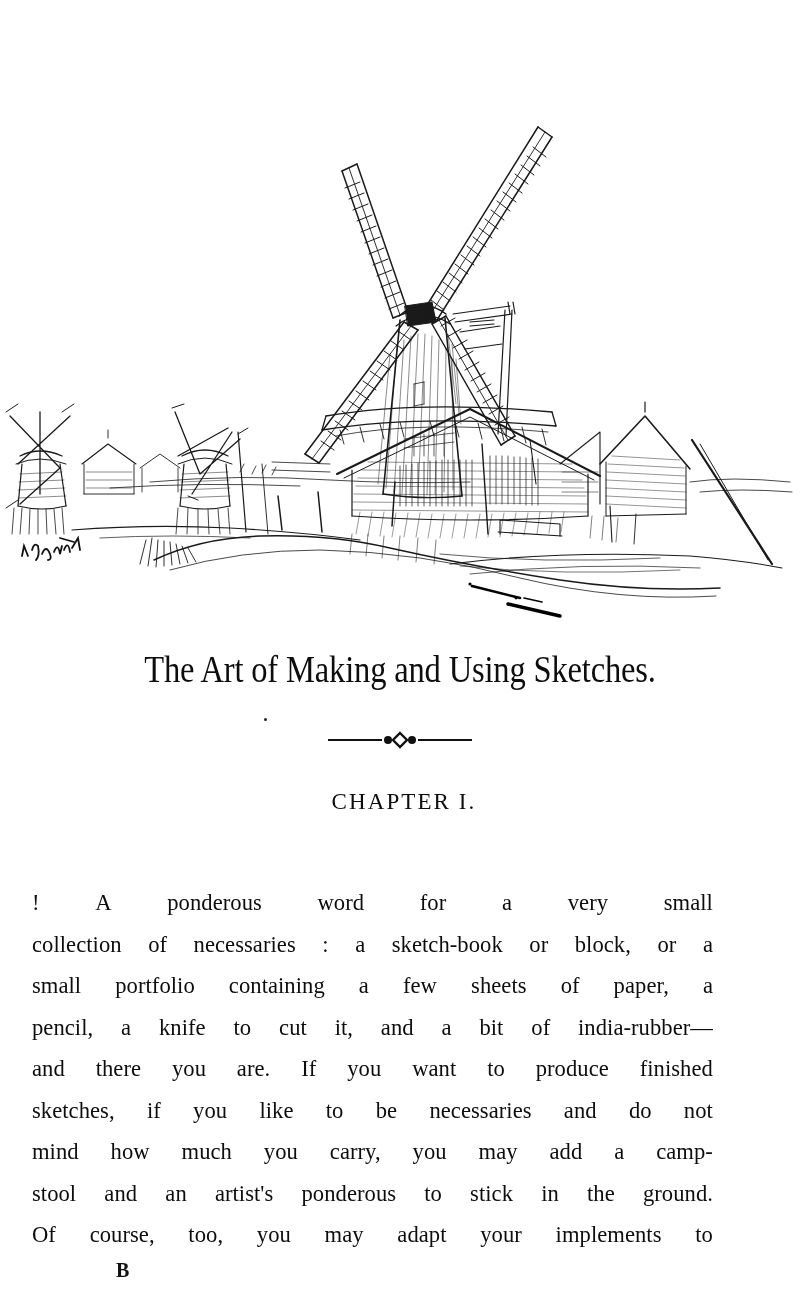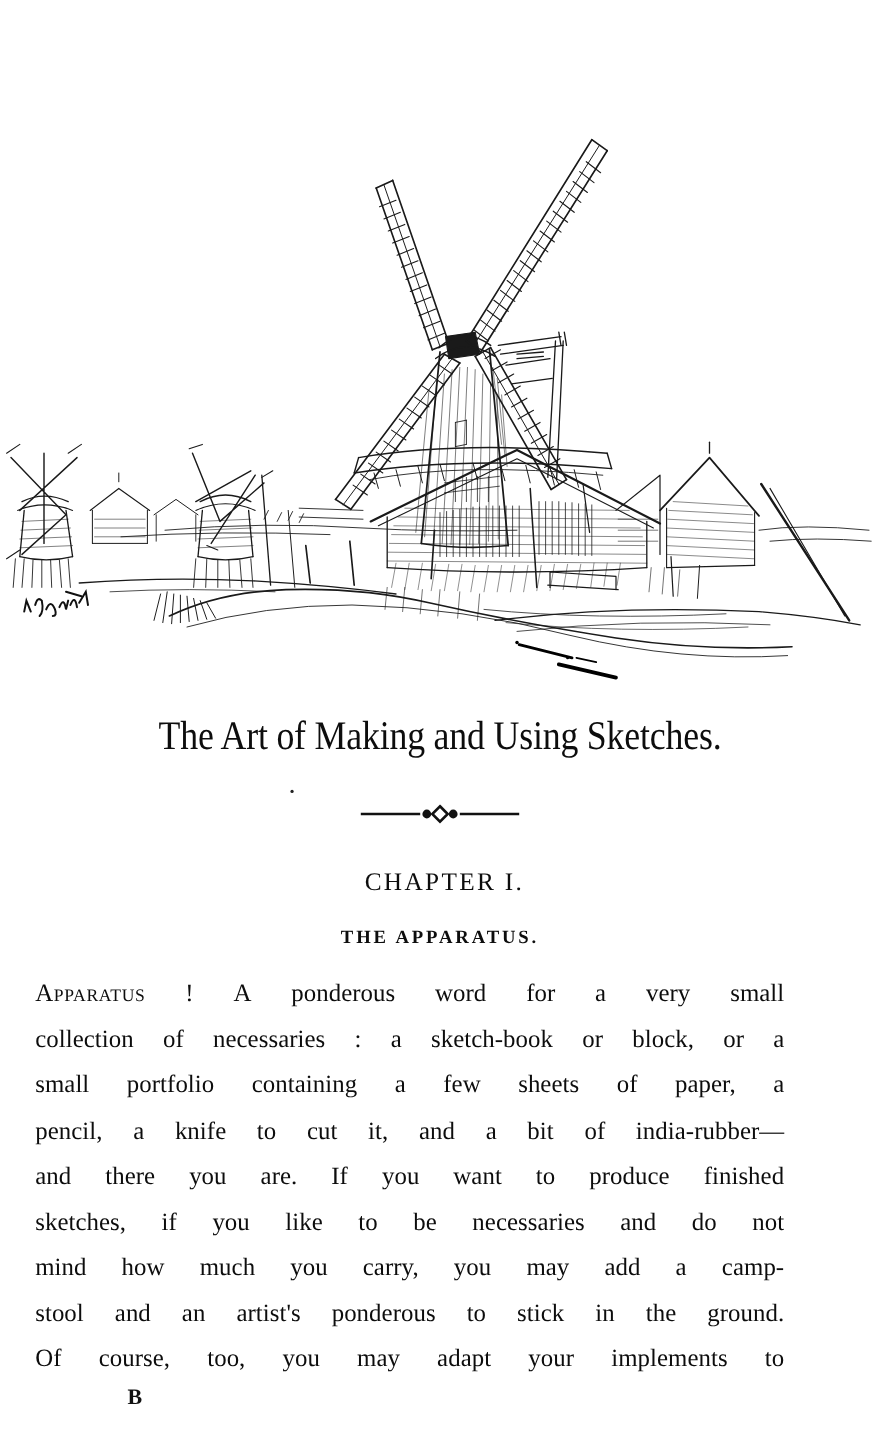--- a/index.html
+++ b/index.html
@@ -403,24 +403,23 @@
     <svg width="180" height="20" viewBox="0 0 180 20">
       <line x1="18" y1="10" x2="72" y2="10" stroke="#111" stroke-width="2.2"></line>
       <line x1="108" y1="10" x2="162" y2="10" stroke="#111" stroke-width="2.2"></line>
       <circle cx="78" cy="10" r="4" fill="#111"></circle>
       <circle cx="102" cy="10" r="4" fill="#111"></circle>
       <path d="M90 3 L97 10 L90 17 L83 10 Z" fill="none" stroke="#111" stroke-width="2.4"></path>
     </svg>
   </div>
 
   <div class="chapter-head">CHAPTER I.</div>
-  <div class="section-head">THE APPARATUS.</div>
 
   <div class="body-text">
-    <div class="jline"><span class="smallcaps">Apparatus</span><span>!</span><span>A</span><span>ponderous</span><span>word</span><span>for</span><span>a</span><span>very</span><span>small</span></div>
+    <div class="jline"><span>!</span><span>A</span><span>ponderous</span><span>word</span><span>for</span><span>a</span><span>very</span><span>small</span></div>
     <div class="jline"><span>collection</span><span>of</span><span>necessaries</span><span>:</span><span>a</span><span>sketch-book</span><span>or</span><span>block,</span><span>or</span><span>a</span></div>
     <div class="jline"><span>small</span><span>portfolio</span><span>containing</span><span>a</span><span>few</span><span>sheets</span><span>of</span><span>paper,</span><span>a</span></div>
     <div class="jline"><span>pencil,</span><span>a</span><span>knife</span><span>to</span><span>cut</span><span>it,</span><span>and</span><span>a</span><span>bit</span><span>of</span><span>india-rubber—</span></div>
     <div class="jline"><span>and</span><span>there</span><span>you</span><span>are.</span><span>If</span><span>you</span><span>want</span><span>to</span><span>produce</span><span>finished</span></div>
     <div class="jline"><span>sketches,</span><span>if</span><span>you</span><span>like</span><span>to</span><span>be</span><span>necessaries</span><span>and</span><span>do</span><span>not</span></div>
     <div class="jline"><span>mind</span><span>how</span><span>much</span><span>you</span><span>carry,</span><span>you</span><span>may</span><span>add</span><span>a</span><span>camp-</span></div>
     <div class="jline"><span>stool</span><span>and</span><span>an</span><span>artist's</span><span>ponderous</span><span>to</span><span>stick</span><span>in</span><span>the</span><span>ground.</span></div>
     <div class="jline"><span>Of</span><span>course,</span><span>too,</span><span>you</span><span>may</span><span>adapt</span><span>your</span><span>implements</span><span>to</span></div>
   </div>
 

